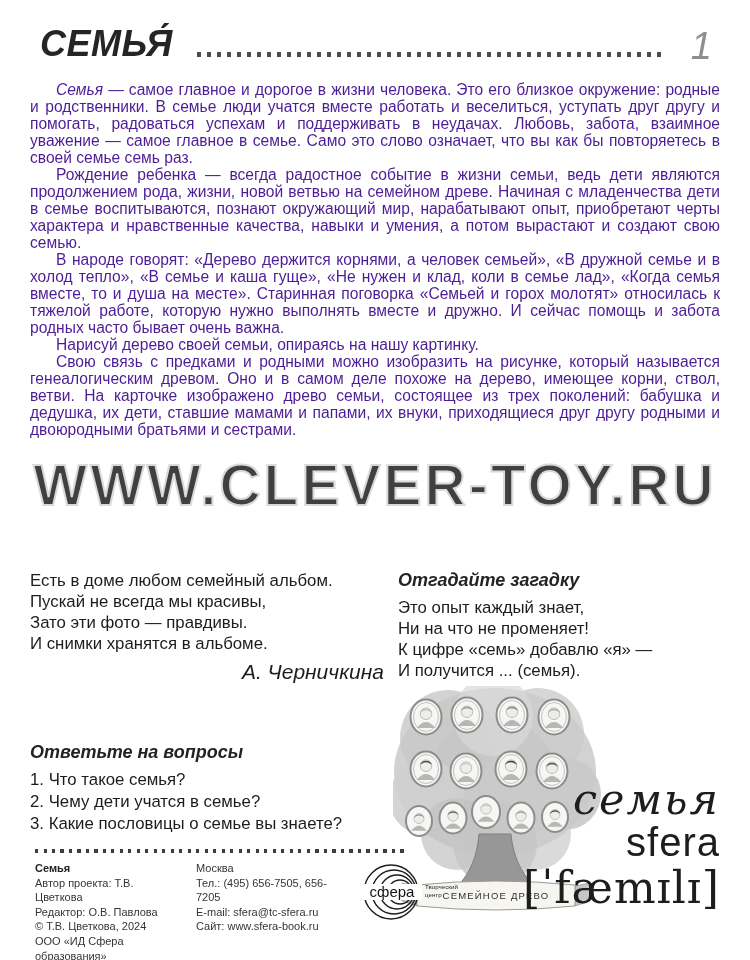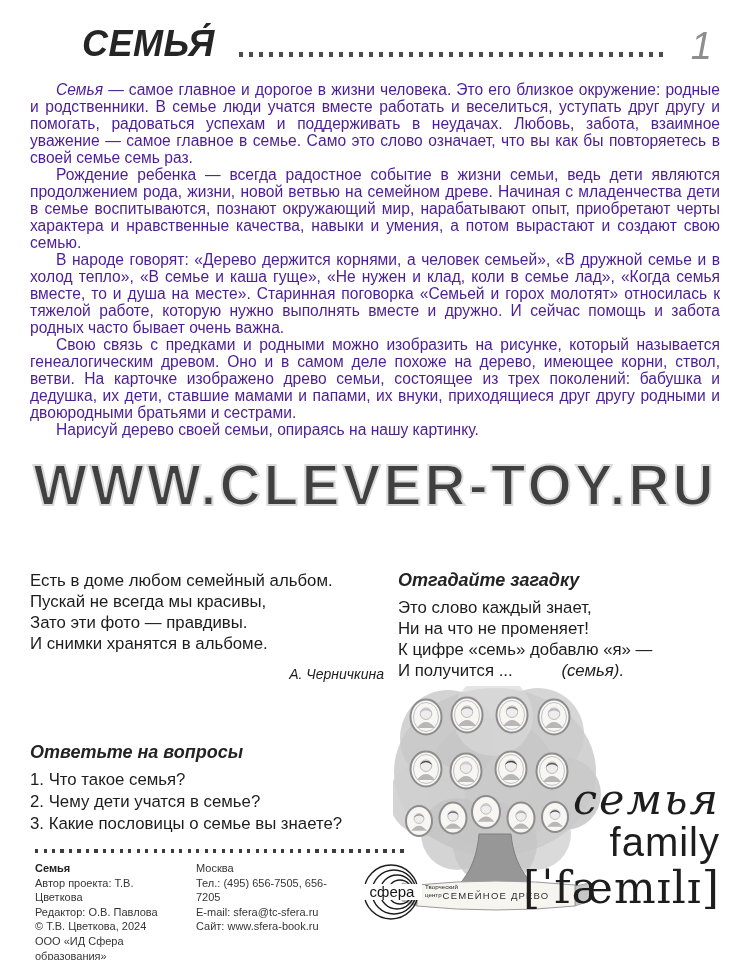--- a/index.html
+++ b/index.html
@@ -3,21 +3,21 @@
 <meta charset="utf-8">
 <style>
   html,body{margin:0;padding:0;background:#ffffff;}
   body{width:750px;height:960px;position:relative;overflow:hidden;
        font-family:"Liberation Sans",sans-serif;color:#1c1c1c;
        -webkit-font-smoothing:antialiased;}
   .page{position:absolute;inset:0;background:#fff;}
 
   
   .titlebar{position:absolute;top:26px;left:40px;right:38px;
-            display:flex;align-items:flex-end;gap:24px;z-index:3;margin-left:42px;}
+            display:flex;align-items:flex-end;gap:24px;z-index:3;}
   .doc-title{font-size:36px;font-weight:bold;font-style:italic;
              letter-spacing:.5px;line-height:1;color:#252525;}
   .leader{flex:1;height:5px;margin-bottom:5px;
           background:repeating-linear-gradient(90deg,#4c4c4c 0 4px,transparent 4px 10px);}
   .page-num{font-size:38px;font-style:italic;color:#8e8e8e;line-height:.85;font-weight:500;}
 
   
   .article{position:absolute;top:81px;left:30px;width:690px;z-index:2;
            font-size:15.6px;line-height:17px;text-align:justify;color:#4c1d95;}
   .article p{margin:0;text-indent:26px;}
@@ -27,22 +27,22 @@
   .watermark{position:absolute;top:452px;left:0;width:750px;z-index:1;
              text-align:center;font-size:57px;font-weight:bold;letter-spacing:3px;
              color:#404040;-webkit-text-stroke:2px #dadada;white-space:nowrap;}
 
   
   .cols{position:absolute;top:570px;left:30px;width:690px;display:flex;z-index:2;}
   .col-left{width:368px;}
   .col-right{flex:1;}
   .section-head{font-size:18px;font-weight:bold;font-style:italic;margin:0 0 6px 0;color:#232323;}
   .verse-line{font-size:16.8px;line-height:21px;}
-  .poem-author{font-size:14px;font-style:italic;text-align:right;margin-top:12px;padding-right:14px;}
-  .riddle-answer{font-style:italic;margin-left:44px;}
+  .poem-author{font-size:21px;font-style:italic;text-align:right;margin-top:6px;padding-right:14px;}
+  .riddle-answer{}
 
   
   .questions{position:absolute;top:742px;left:30px;width:375px;z-index:2;}
   .question-line{font-size:16.8px;line-height:22px;}
 
   
   .tree-wrap{position:absolute;left:393px;top:686px;width:208px;height:238px;z-index:2;}
 
   
   .vocab{position:absolute;right:30px;top:779px;text-align:right;z-index:3;color:#1d1d1d;}
@@ -71,35 +71,35 @@
     <div class="leader"></div>
     <div class="page-num">1</div>
   </div>
 
   <div class="watermark">WWW.CLEVER-TOY.RU</div>
 
   <div class="article">
     <p><span class="lead-italic">Семья</span><span> — самое главное и дорогое в жизни человека. Это его близкое окружение: родные и родственники. В семье люди учатся вместе работать и веселиться, уступать друг другу и помогать, радоваться успехам и поддерживать в неудачах. Любовь, забота, взаимное уважение — самое главное в семье. Само это слово означает, что вы как бы повторяетесь в своей семье семь раз.</span></p>
     <p>Рождение ребенка — всегда радостное событие в жизни семьи, ведь дети являются продолжением рода, жизни, новой ветвью на семейном древе. Начиная с младенчества дети в семье воспитываются, познают окружающий мир, нарабатывают опыт, приобретают черты характера и нравственные качества, навыки и умения, а потом вырастают и создают свою семью.</p>
     <p>В народе говорят: «Дерево держится корнями, а человек семьей», «В дружной семье и в холод тепло», «В семье и каша гуще», «Не нужен и клад, коли в семье лад», «Когда семья вместе, то и душа на месте». Старинная поговорка «Семьей и горох молотят» относилась к тяжелой работе, которую нужно выполнять вместе и дружно. И сейчас помощь и забота родных часто бывает очень важна.</p>
+    <p>Нарисуй дерево своей семьи, опираясь на нашу картинку.</p>
     <p>Свою связь с предками и родными можно изобразить на рисунке, который называется генеалогическим древом. Оно и в самом деле похоже на дерево, имеющее корни, ствол, ветви. На карточке изображено древо семьи, состоящее из трех поколений: бабушка и дедушка, их дети, ставшие мамами и папами, их внуки, приходящиеся друг другу родными и двоюродными братьями и сестрами.</p>
-    <p>Нарисуй дерево своей семьи, опираясь на нашу картинку.</p>
   </div>
 
   <div class="cols">
     <div class="col-left">
       <div class="verse-line">Есть в доме любом семейный альбом.</div>
       <div class="verse-line">Пускай не всегда мы красивы,</div>
       <div class="verse-line">Зато эти фото — правдивы.</div>
       <div class="verse-line">И снимки хранятся в альбоме.</div>
       <div class="poem-author">А. Черничкина</div>
     </div>
     <div class="col-right">
       <div class="section-head">Отгадайте загадку</div>
-      <div class="verse-line">Это слово каждый знает,</div>
+      <div class="verse-line">Это опыт каждый знает,</div>
       <div class="verse-line">Ни на что не променяет!</div>
       <div class="verse-line">К цифре «семь» добавлю «я» —</div>
       <div class="verse-line"><span>И получится ... </span><span class="riddle-answer">(семья).</span></div>
     </div>
   </div>
 
   <div class="questions">
     <div class="section-head">Ответьте на вопросы</div>
     <div class="question-line">1. Что такое семья?</div>
     <div class="question-line">2. Чему дети учатся в семье?</div>
@@ -205,21 +205,21 @@
         <polygon points="9,197 24,200 24,220 9,215" fill="#c6c6c6" stroke="#9a9a9a" stroke-width="0.8"></polygon>
         <polygon points="197,197 182,200 182,220 197,215" fill="#c6c6c6" stroke="#9a9a9a" stroke-width="0.8"></polygon>
         <path d="M24 199 Q103 191 182 199 L182 220 Q103 228 24 220 Z" fill="#f6f5f0" stroke="#9a9a9a" stroke-width="1"></path>
         <text x="103" y="213" text-anchor="middle" font-family="Liberation Sans, sans-serif" font-size="9.5" letter-spacing="1.2" fill="#2f2f2f">СЕМЕЙНОЕ ДРЕВО</text>
       </g>
     </svg>
   </div>
 
   <div class="vocab">
     <div class="vocab-ru">семья</div>
-    <div class="vocab-en">family</div>
+    <div class="vocab-en">sfera</div>
     <div class="vocab-tr">[ˈfæmɪlɪ]</div>
   </div>
 
   <div class="dotted-sep"></div>
 
   <div class="footer">
     <div class="footer-col1">
       <div class="footer-title">Семья</div>
       <div>Автор проекта: Т.В. Цветкова</div>
       <div>Редактор: О.В. Павлова</div>

